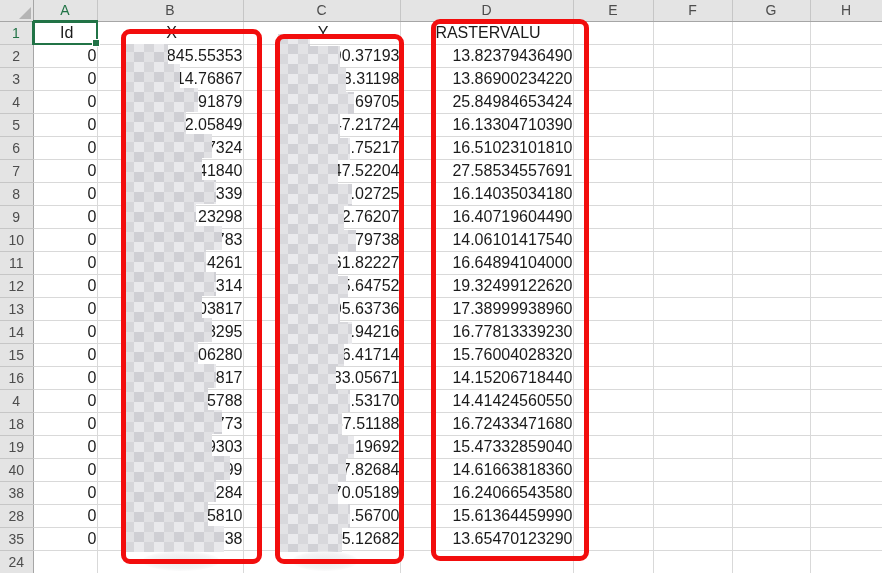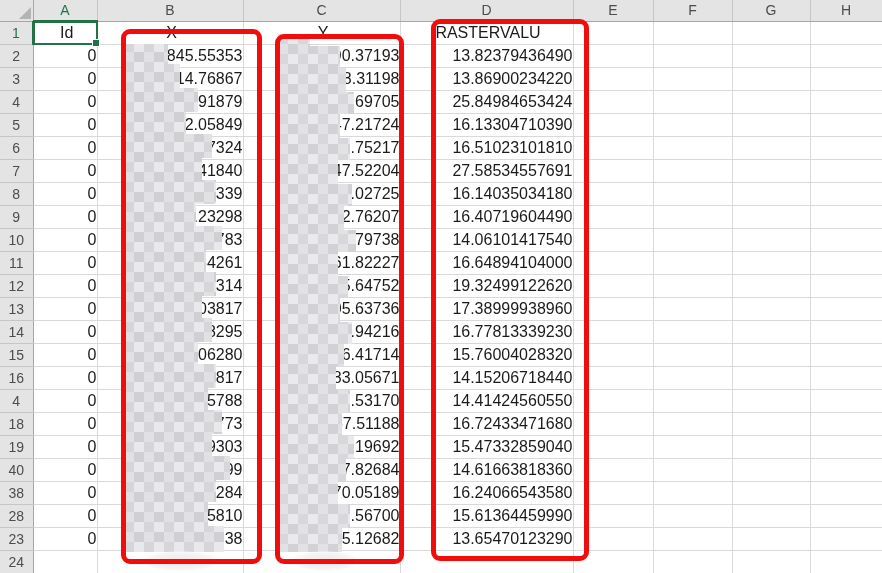--- a/index.html
+++ b/index.html
@@ -344,21 +344,21 @@
       <td class="cell">631.55810</td>
       <td class="cell">726.56700</td>
       <td class="cell">15.61364459990</td>
       <td class="cell"></td>
       <td class="cell"></td>
       <td class="cell"></td>
       <td class="cell"></td>
     </tr>
 
     <tr class="data-row">
-      <th class="rowhead">23</th>
+      <th class="rowhead">35</th>
       <td class="cell">0</td>
       <td class="cell">768.08338</td>
       <td class="cell">635.12682</td>
       <td class="cell">13.65470123290</td>
       <td class="cell"></td>
       <td class="cell"></td>
       <td class="cell"></td>
       <td class="cell"></td>
     </tr>
   </tbody>

